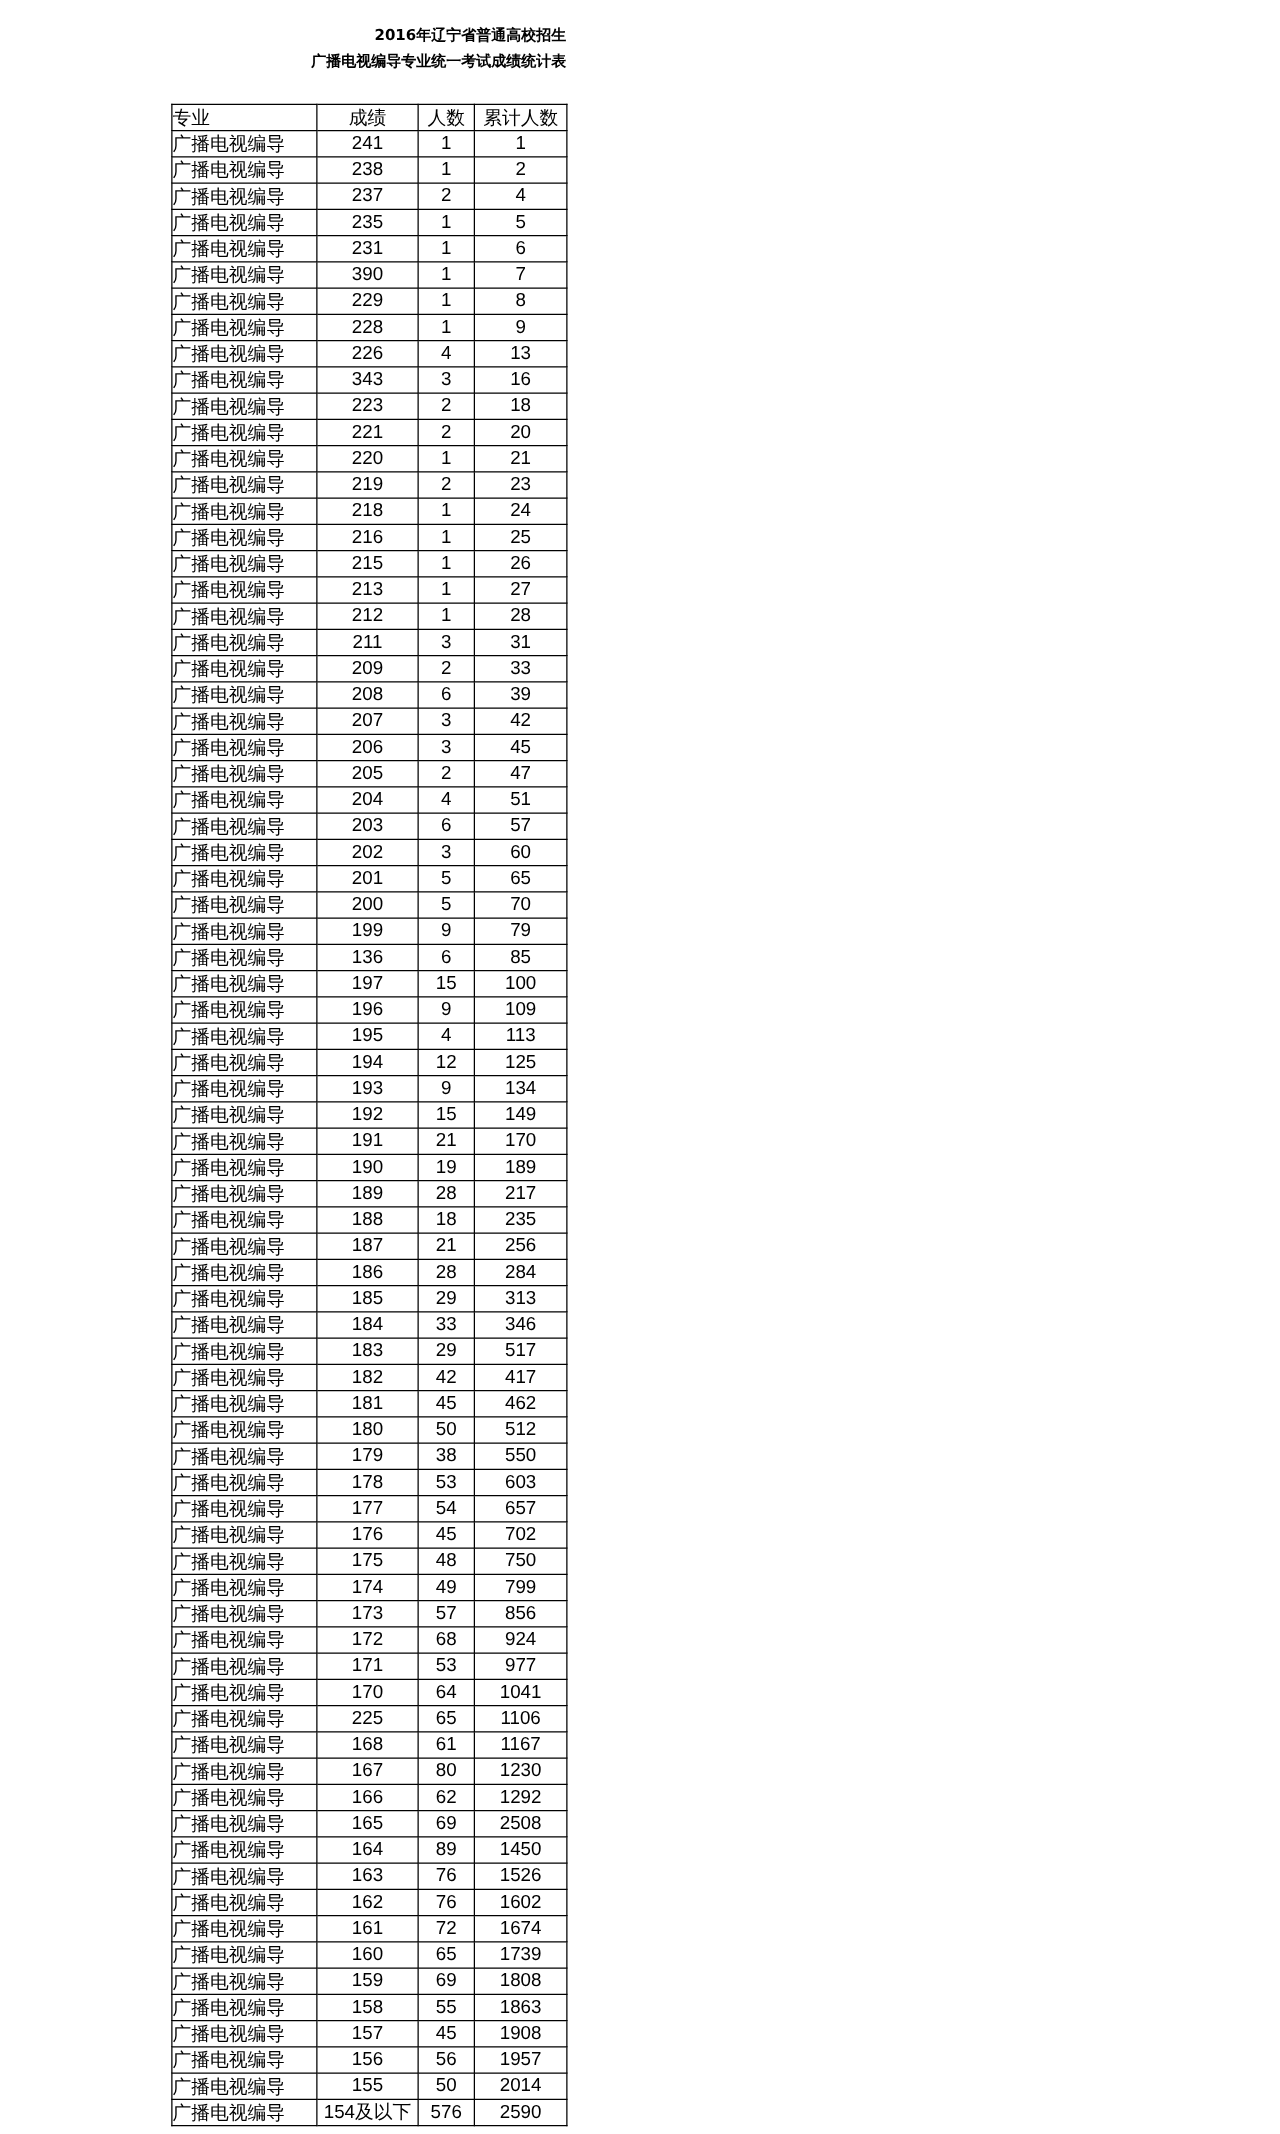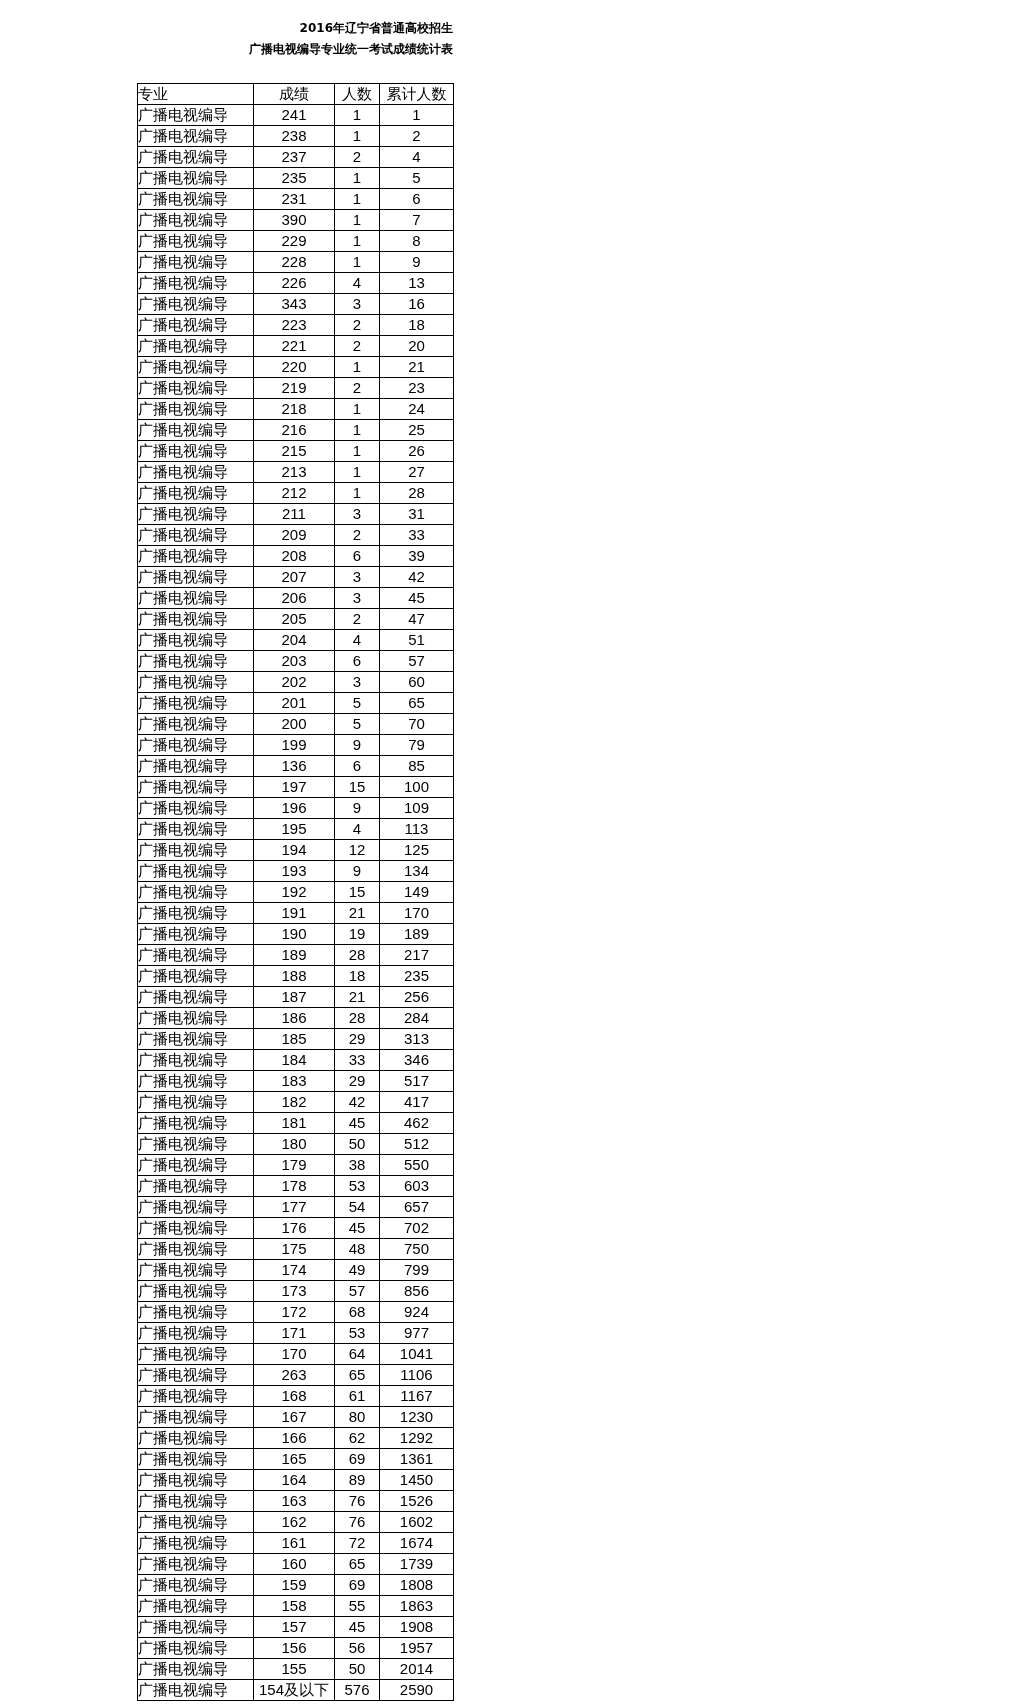--- a/index.html
+++ b/index.html
@@ -431,21 +431,21 @@
     <td class="c-cum num">977</td>
   </tr>
         <tr>
     <td class="c-major">广播电视编导</td>
     <td class="c-score num">170</td>
     <td class="c-count num">64</td>
     <td class="c-cum num">1041</td>
   </tr>
         <tr>
     <td class="c-major">广播电视编导</td>
-    <td class="c-score num">263</td>
+    <td class="c-score num">225</td>
     <td class="c-count num">65</td>
     <td class="c-cum num">1106</td>
   </tr>
         <tr>
     <td class="c-major">广播电视编导</td>
     <td class="c-score num">168</td>
     <td class="c-count num">61</td>
     <td class="c-cum num">1167</td>
   </tr>
         <tr>
@@ -457,21 +457,21 @@
         <tr>
     <td class="c-major">广播电视编导</td>
     <td class="c-score num">166</td>
     <td class="c-count num">62</td>
     <td class="c-cum num">1292</td>
   </tr>
         <tr>
     <td class="c-major">广播电视编导</td>
     <td class="c-score num">165</td>
     <td class="c-count num">69</td>
-    <td class="c-cum num">1361</td>
+    <td class="c-cum num">2508</td>
   </tr>
         <tr>
     <td class="c-major">广播电视编导</td>
     <td class="c-score num">164</td>
     <td class="c-count num">89</td>
     <td class="c-cum num">1450</td>
   </tr>
         <tr>
     <td class="c-major">广播电视编导</td>
     <td class="c-score num">163</td>

